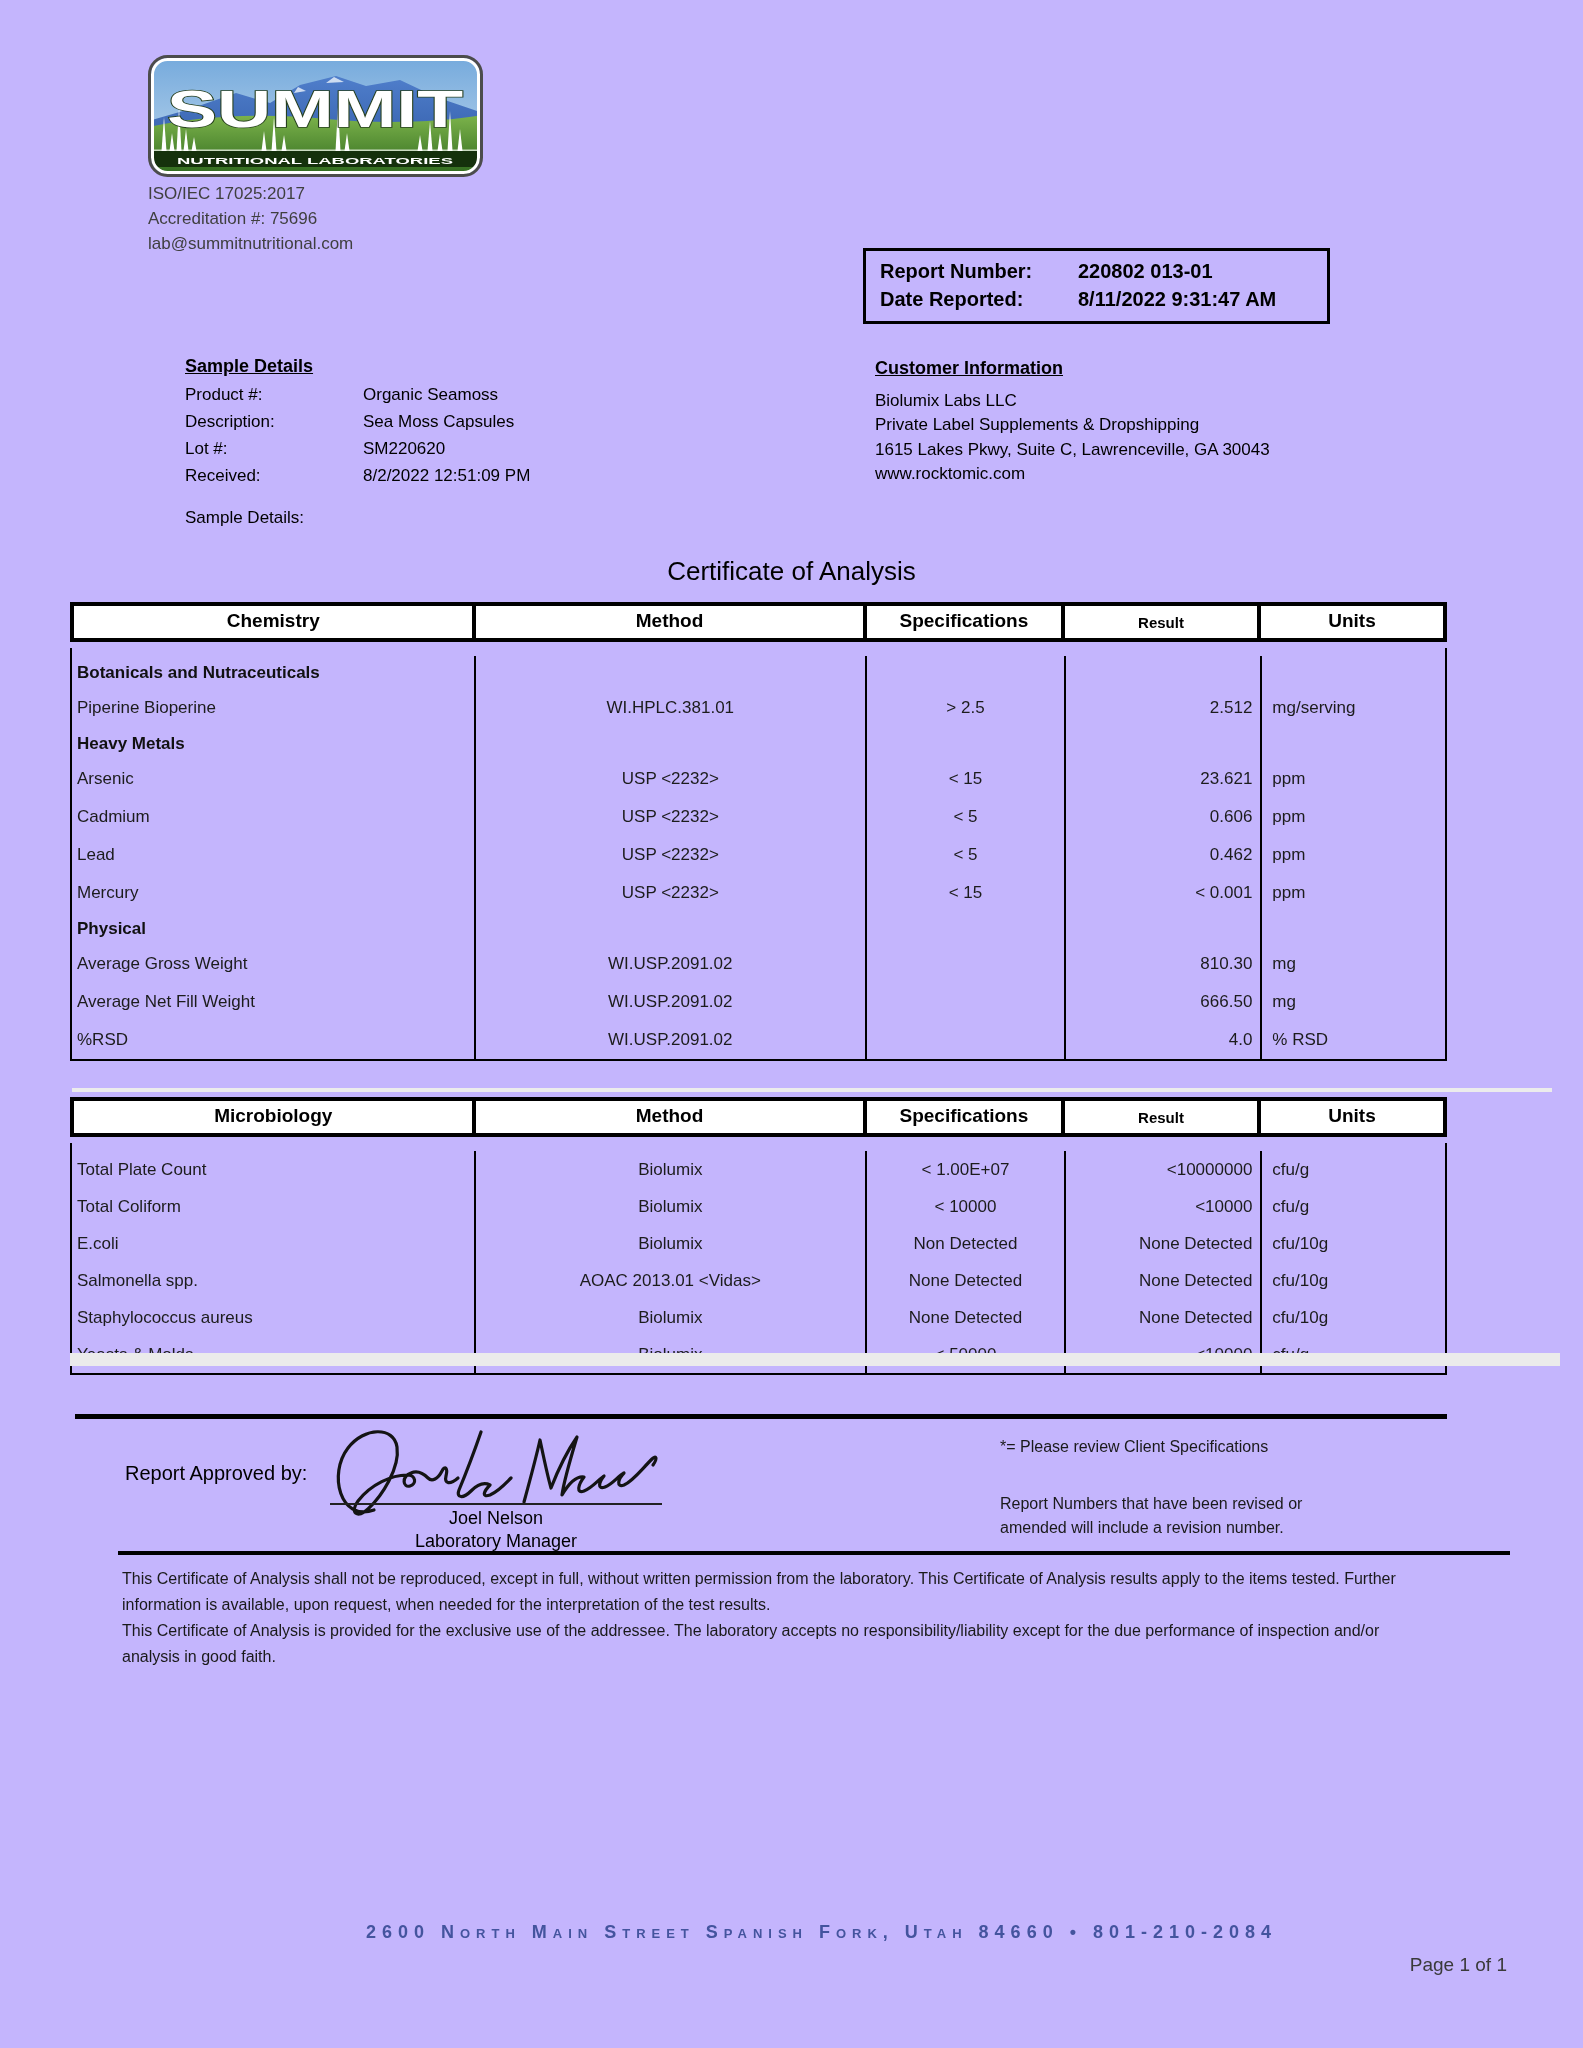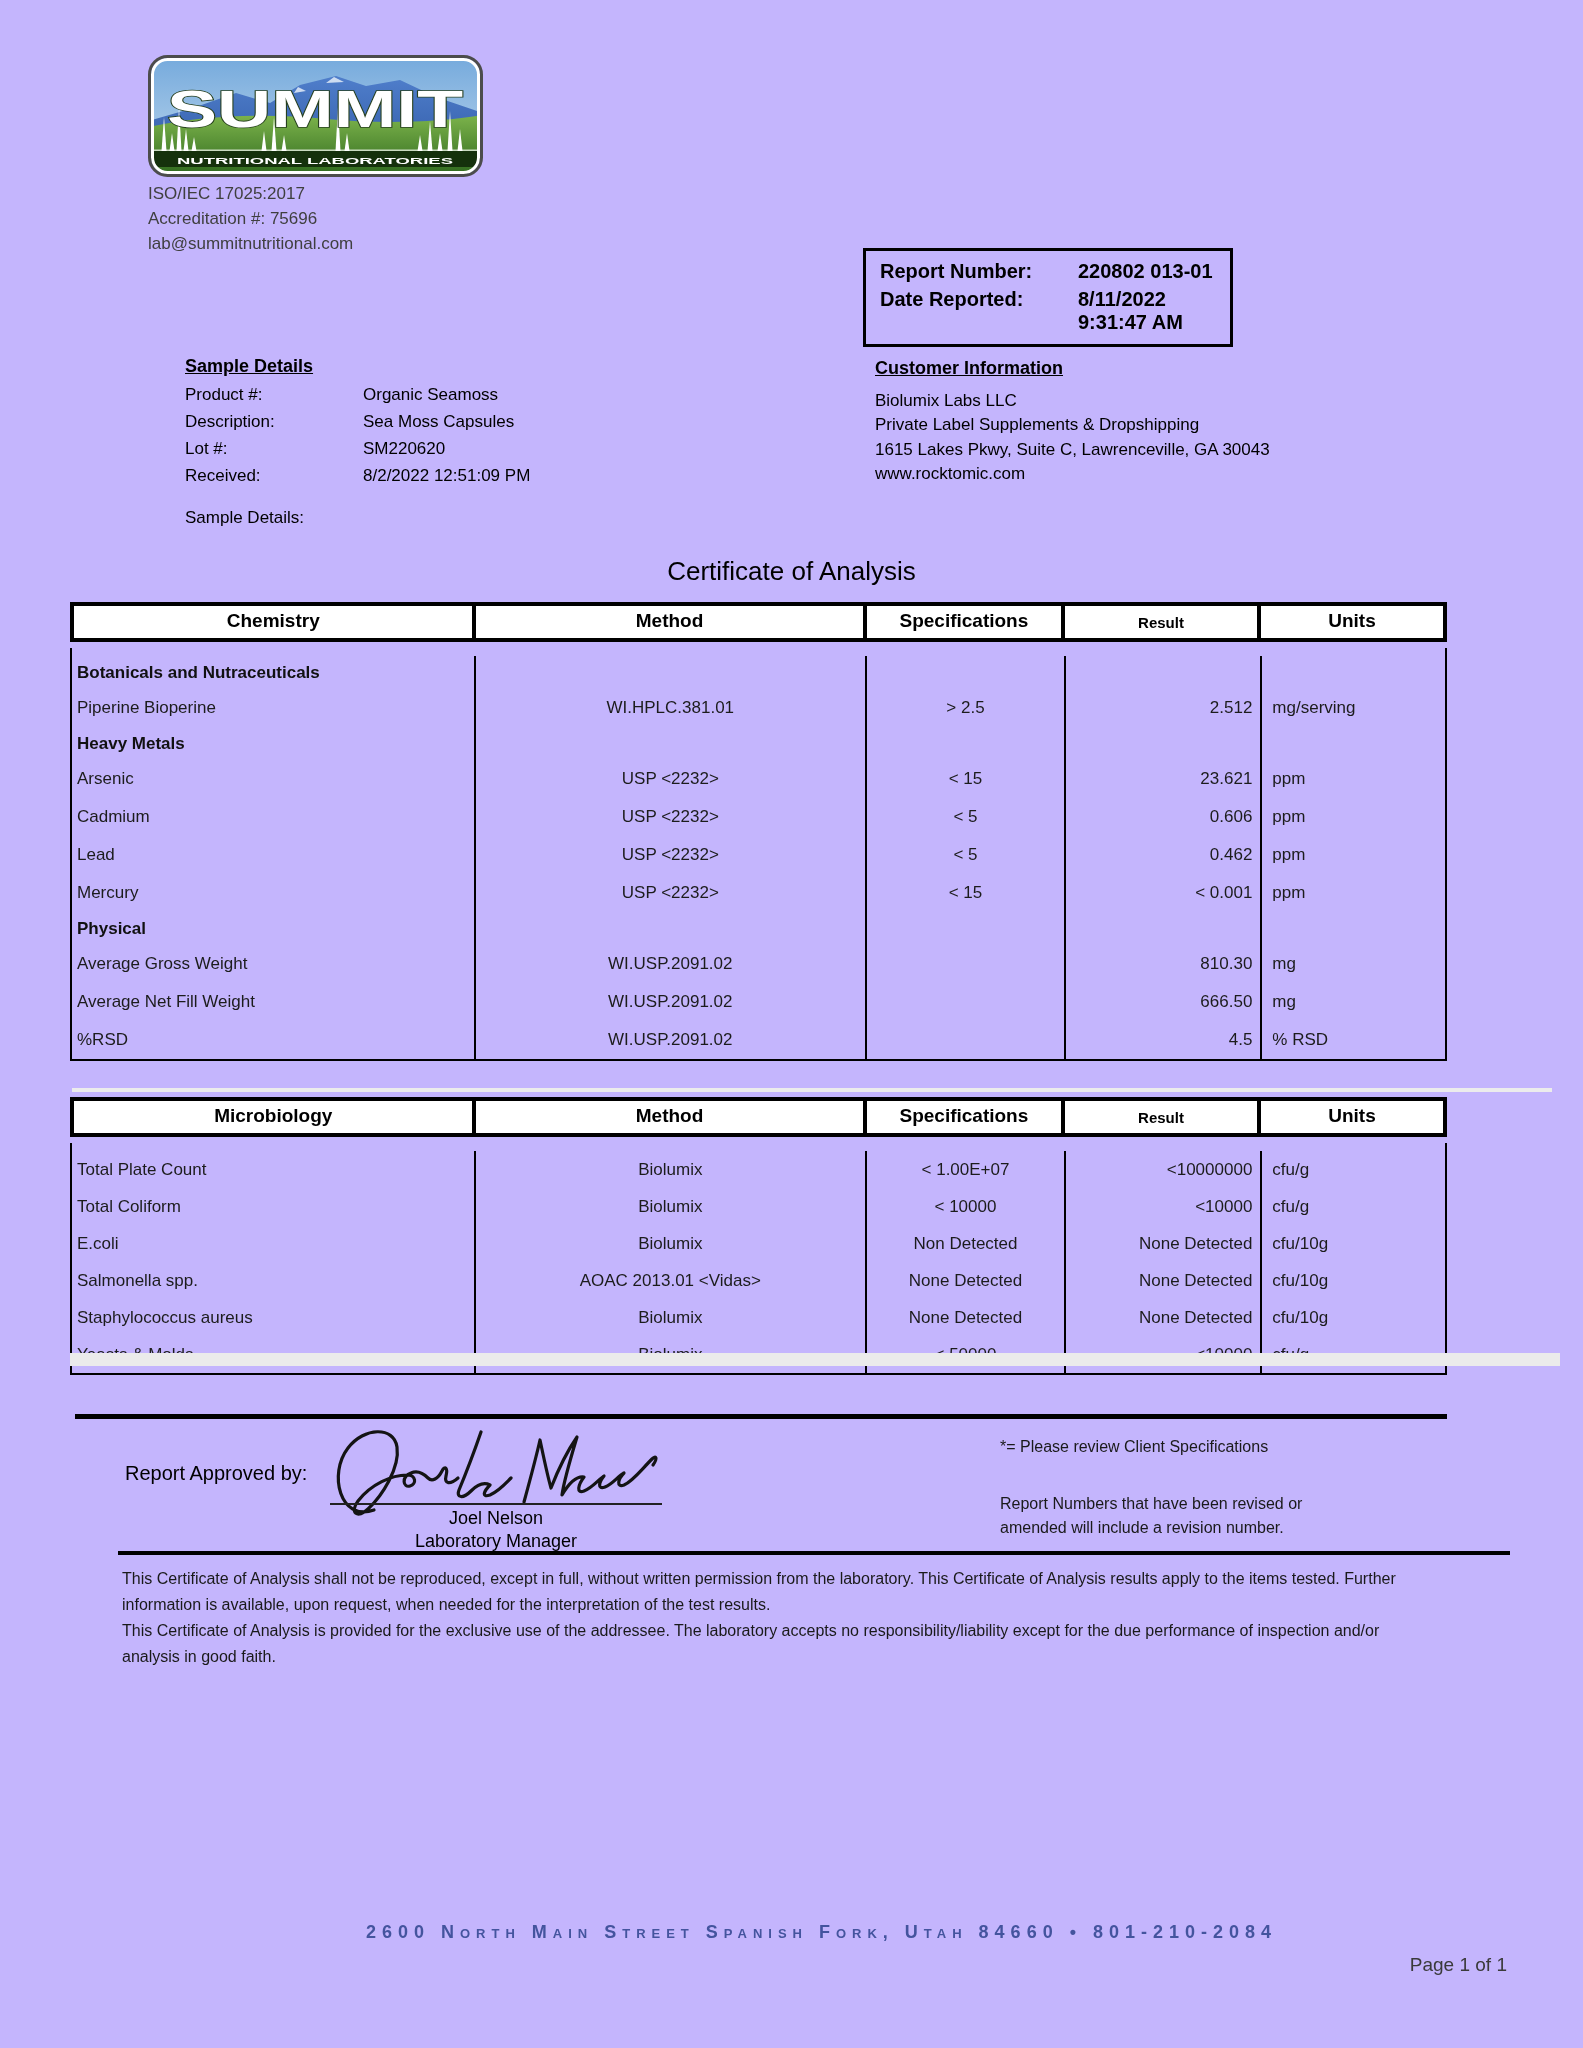--- a/index.html
+++ b/index.html
@@ -8,21 +8,21 @@
     width:1583px;height:2048px;
     background:#c4b5fd;
     font-family:"Liberation Sans",sans-serif;
     color:#000;
     overflow:hidden;
   }
   
   .logo-wrap{position:absolute;left:148px;top:55px;width:335px;height:122px;}
   .lab-lines{position:absolute;left:148px;top:181px;font-size:17px;color:#3f3f3f;line-height:25px;}
   .report-box{
-    position:absolute;left:863px;top:248px;width:370px;
+    position:absolute;left:863px;top:248px;width:467px;
     border:3px solid #000;box-sizing:border-box;
     padding:9px 14px 10px 14px;
     font-weight:bold;font-size:20px;
     display:grid;grid-template-columns:198px auto;row-gap:5px;
   }
   
   .info-heading{font-size:18px;font-weight:bold;text-decoration:underline;margin:0 0 8px 0;}
   .sample-details{position:absolute;left:185px;top:356px;width:560px;font-size:17px;}
   .sample-grid{display:grid;grid-template-columns:178px auto;row-gap:7px;}
   .sample-extra{position:absolute;left:185px;top:508px;font-size:17px;}
@@ -250,21 +250,21 @@
         <div class="c name">Average Net Fill Weight</div>
         <div class="c method">WI.USP.2091.02</div>
         <div class="c spec"></div>
         <div class="c result">666.50</div>
         <div class="c units">mg</div>
       </div>
       <div class="coa-row">
         <div class="c name">%RSD</div>
         <div class="c method">WI.USP.2091.02</div>
         <div class="c spec"></div>
-        <div class="c result">4.5</div>
+        <div class="c result">4.0</div>
         <div class="c units">% RSD</div>
       </div>
     </div>
   </div>
   <div class="shadow-band" style="left:72px;top:1088px;width:1480px;height:4px;background:#ececec;"></div>
 
   <div class="coa-table micro" style="top:1097px;">
     <div class="coa-head">
       <div class="hcell">Microbiology</div>
       <div class="hcell">Method</div>

